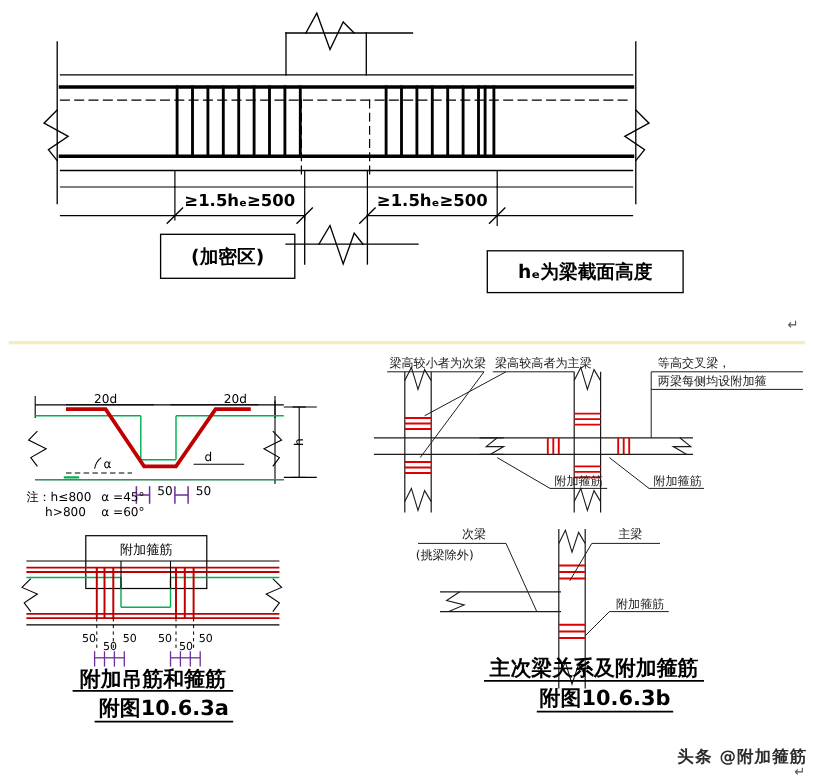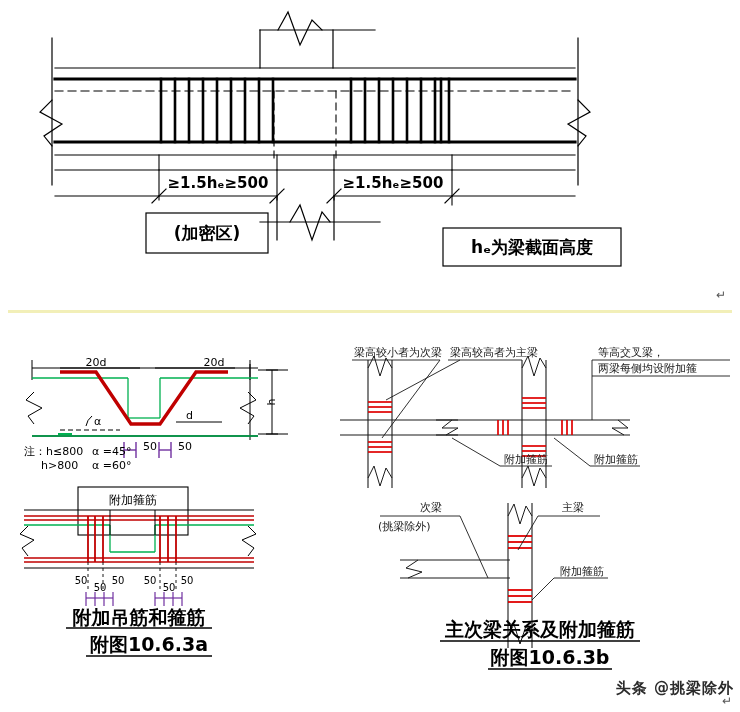--- a/index.html
+++ b/index.html
@@ -270,21 +270,21 @@
 
   <g class="cjk" fill="#000">
     <text x="139" y="288" text-anchor="middle" font-size="19" font-weight="bold">附加吊筋和箍筋</text>
     <text x="149" y="315" text-anchor="middle" font-size="19" font-weight="bold">附图10.6.3a</text>
   </g>
   <line x1="66" y1="298" x2="212" y2="298" stroke="#000" stroke-width="1.6"></line>
   <line x1="86" y1="326" x2="212" y2="326" stroke="#000" stroke-width="1.6"></line>
 </svg>
 </div>
 
-<div class="abs" style="left:340px;top:338px;width:400px;height:360px;">
+<div class="abs" style="left:340px;top:316px;width:400px;height:360px;">
 <svg width="400" height="360" viewBox="0 0 400 360">
 
   <g stroke="#1a1a1a" fill="none" stroke-width="1.1">
 
     <line x1="20" y1="25" x2="20" y2="145" stroke="none"></line>
     <line x1="28" y1="22" x2="28" y2="150" stroke-width="1.1"></line>
     <line x1="52" y1="22" x2="52" y2="150" stroke-width="1.1"></line>
 
     <polyline points="28,30 34,18 40,38 46,20 52,30" stroke-width="1"></polyline>
     <polyline points="28,140 34,128 40,148 46,130 52,140" stroke-width="1"></polyline>
@@ -383,14 +383,14 @@
 
   <g class="cjk" fill="#000">
     <text x="200" y="292" text-anchor="middle" font-size="19" font-weight="bold">主次梁关系及附加箍筋</text>
     <text x="210" y="320" text-anchor="middle" font-size="19" font-weight="bold">附图10.6.3b</text>
   </g>
   <line x1="100" y1="303" x2="300" y2="303" stroke="#000" stroke-width="1.6"></line>
   <line x1="148" y1="331" x2="272" y2="331" stroke="#000" stroke-width="1.6"></line>
 </svg>
 </div>
 
-<div class="watermark">头条 @挑梁除外</div>
+<div class="watermark">头条 @附加箍筋</div>
 <div class="pilcrow" style="right:8px;bottom:4px;">↵</div>
 
 </body></html>

